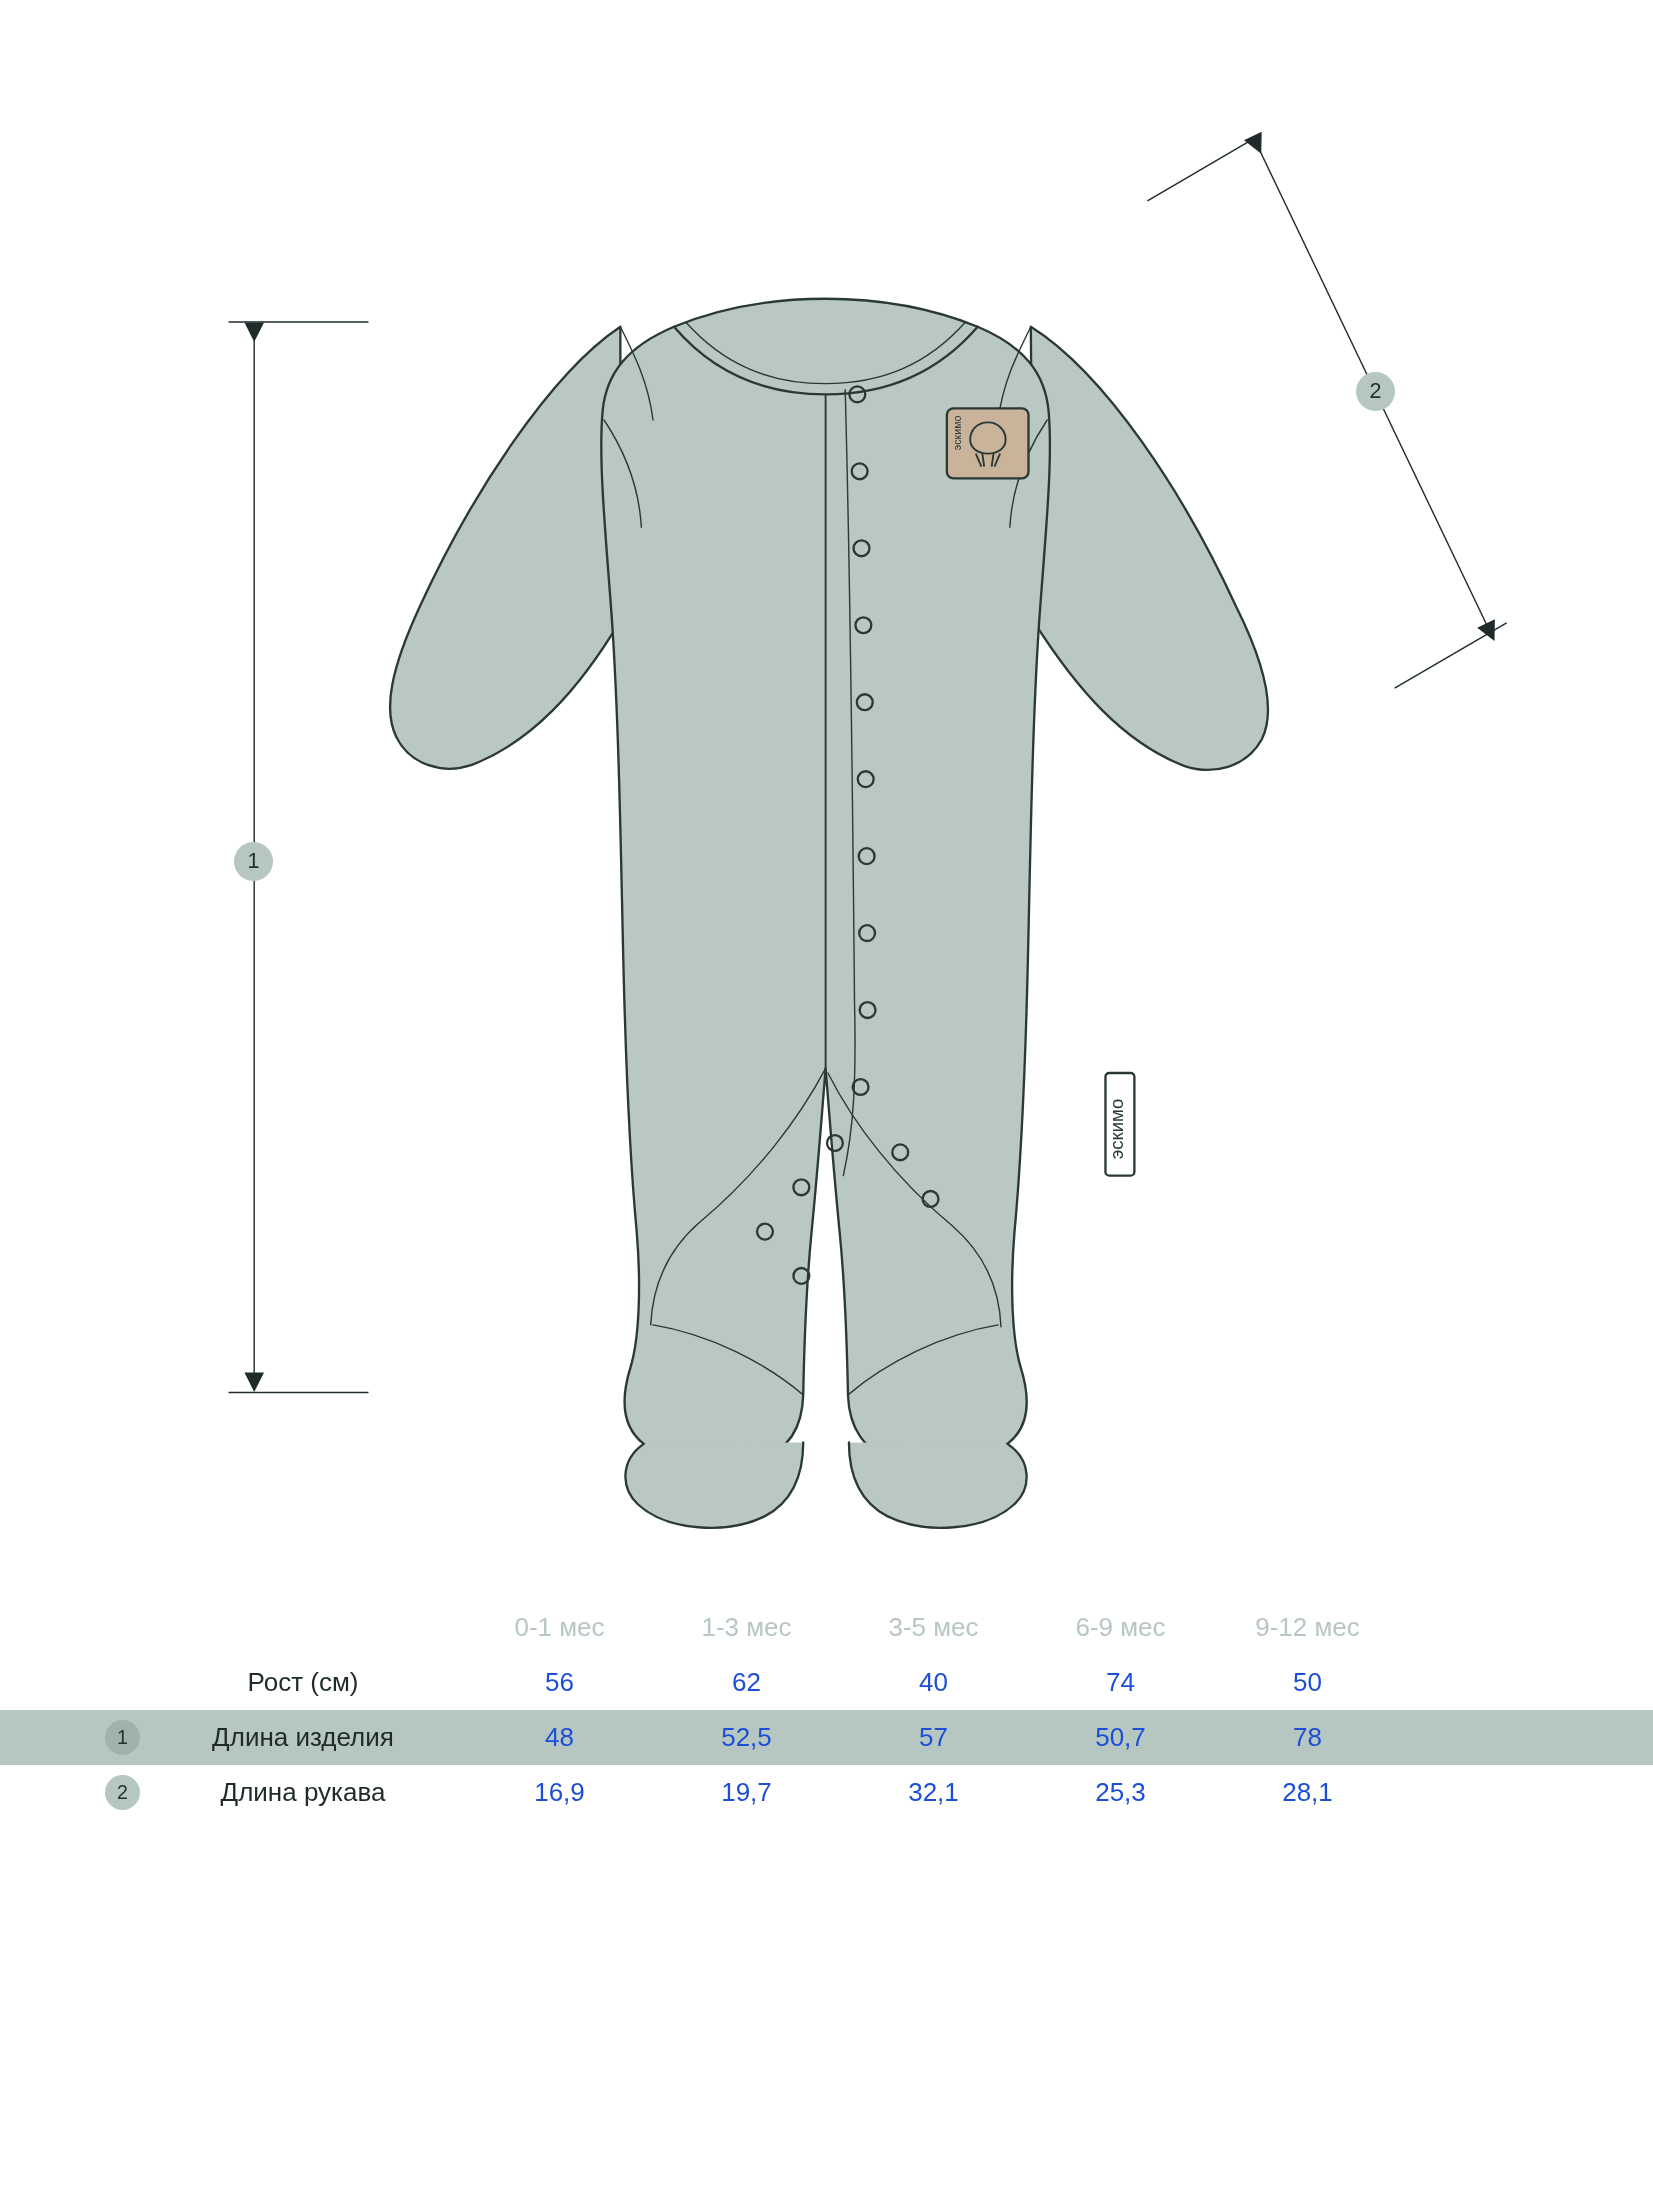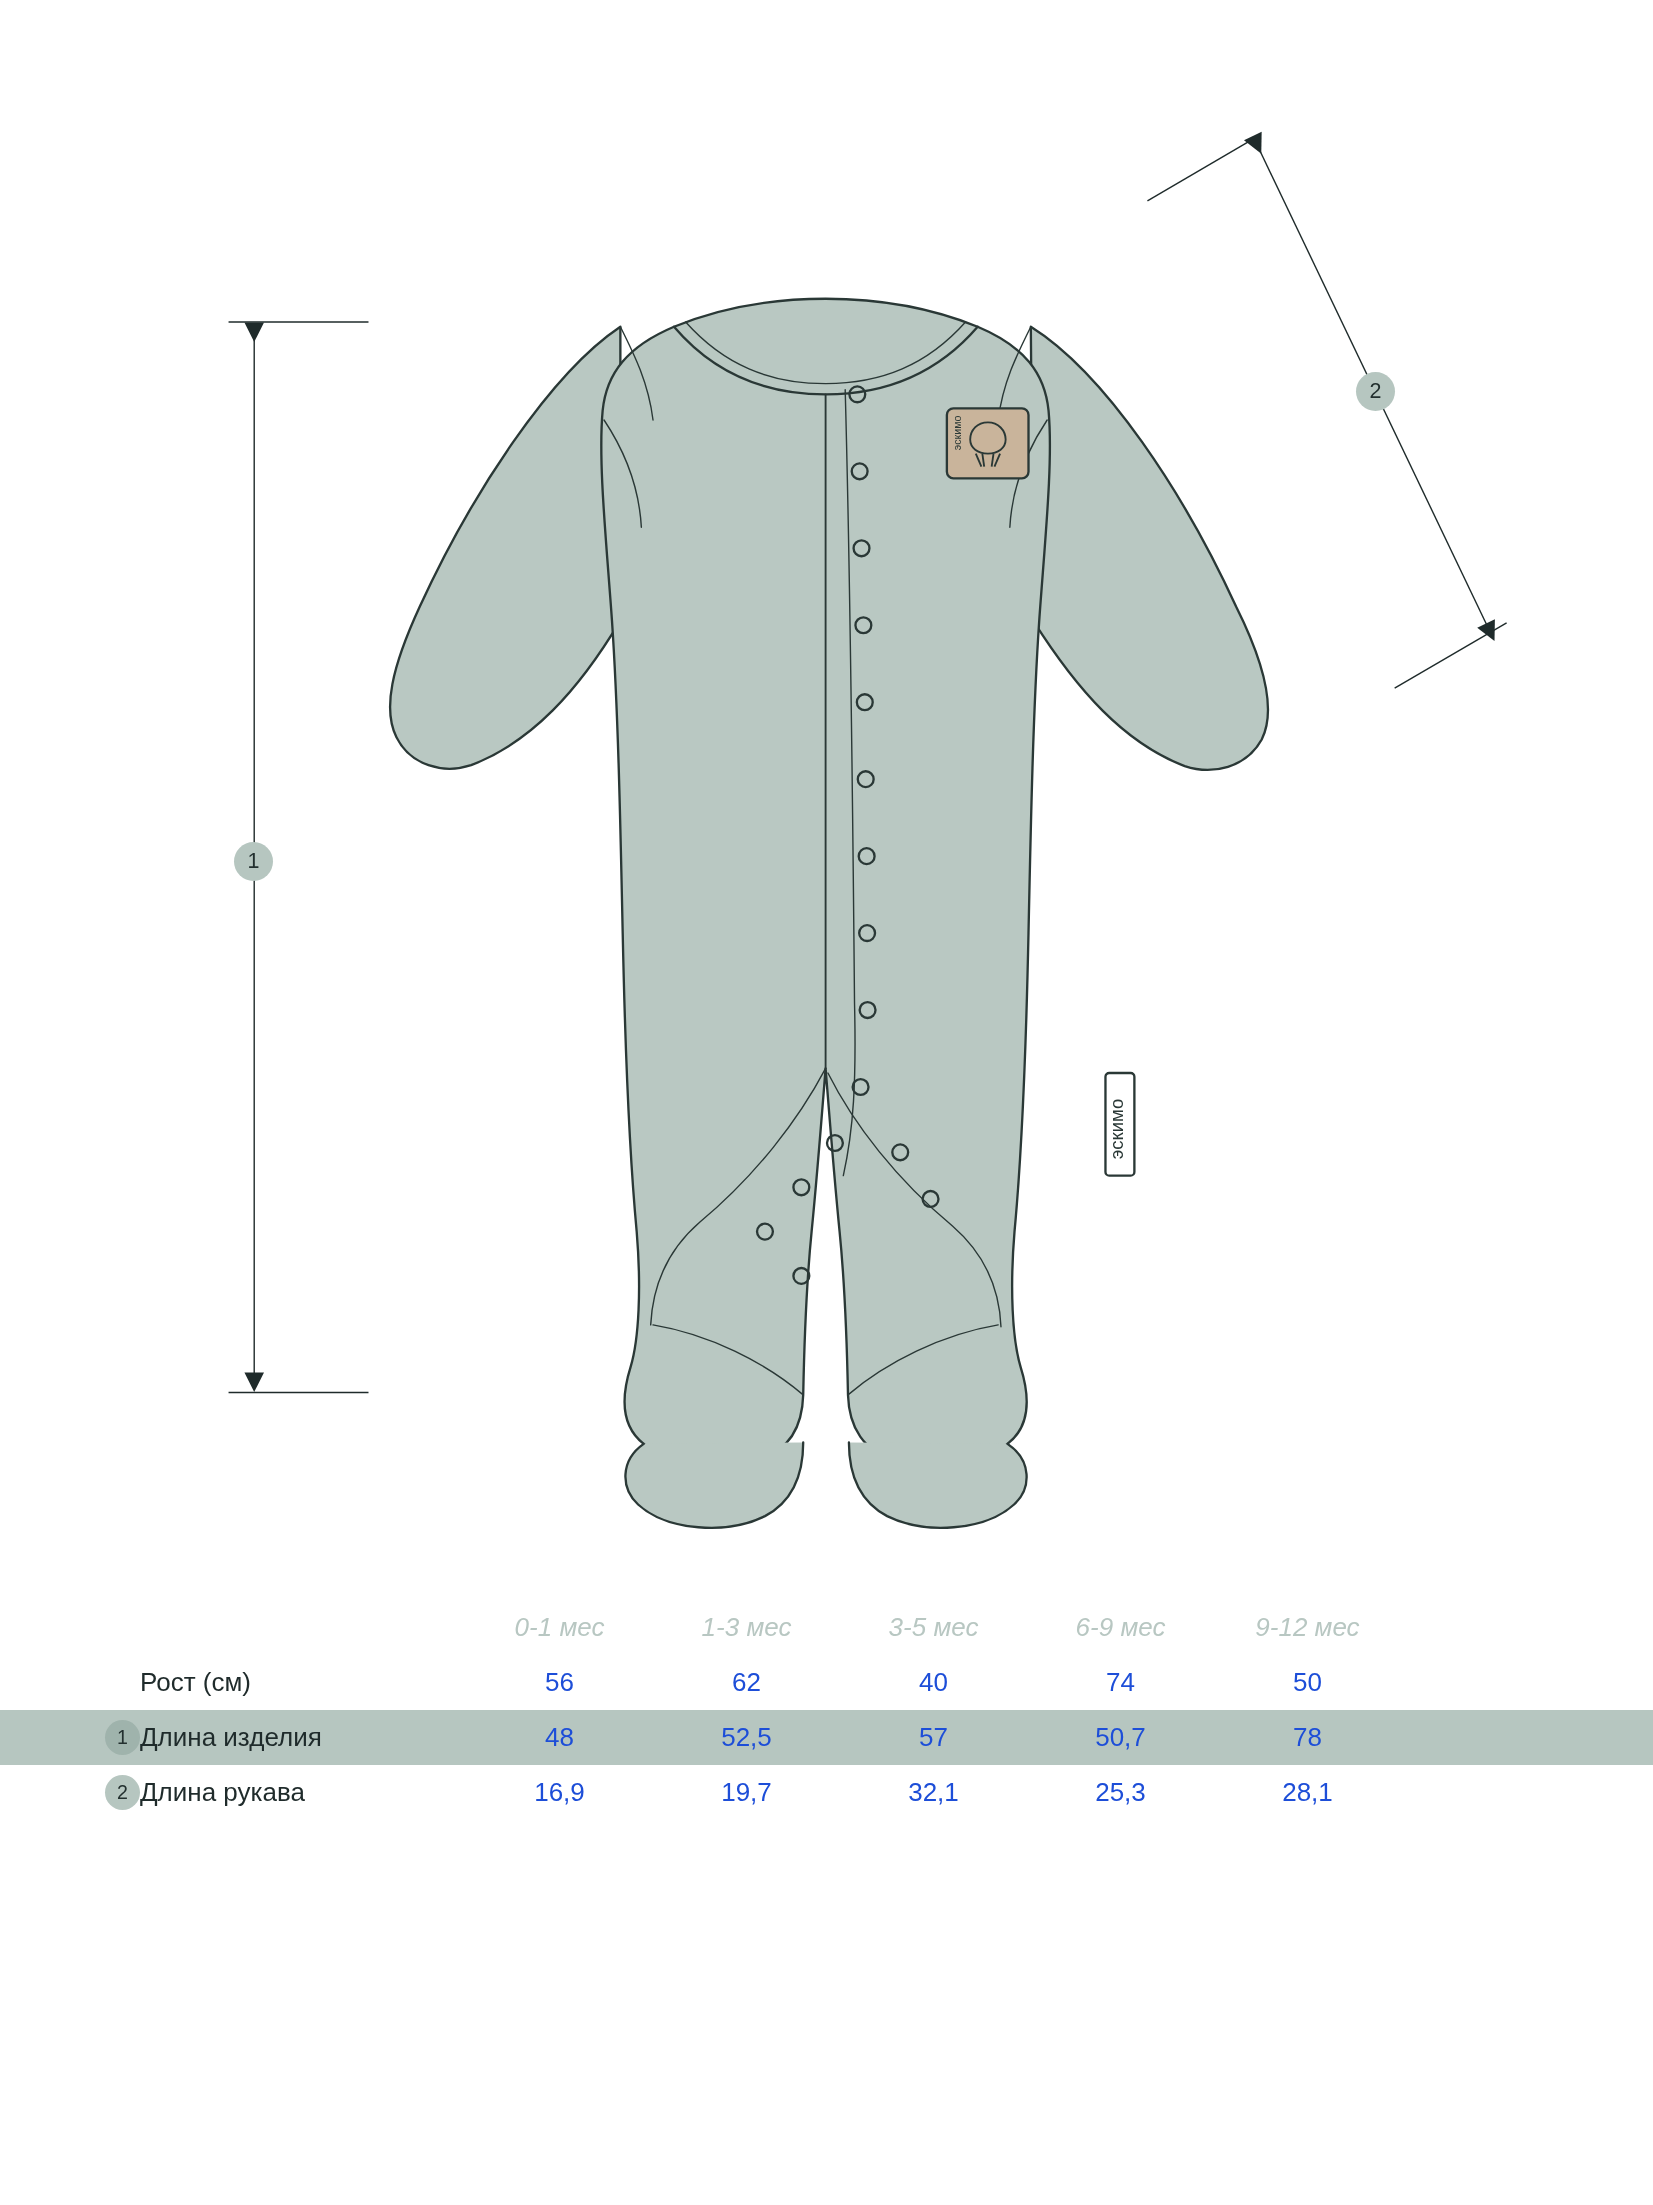--- a/index.html
+++ b/index.html
@@ -72,24 +72,23 @@
     font-size: 26px;
     font-family: "Liberation Sans", sans-serif;
     height: 55px;
     vertical-align: middle;
   }
   .th-row th {
     color: #b8c7c2;
     font-size: 25px;
     text-align: center;
     padding-bottom: 8.4px;
-    font-style: italic;
   }
   .cell-label {
-    text-align: left;
+    text-align: center;
     color: #1f2b2b;
     padding-left: 8.4px;
   }
   .cell-val {
     text-align: center;
     color: #1d4ed8;
   }
   .cell-badge {
     text-align: right;
     padding-right: 18.7px;

